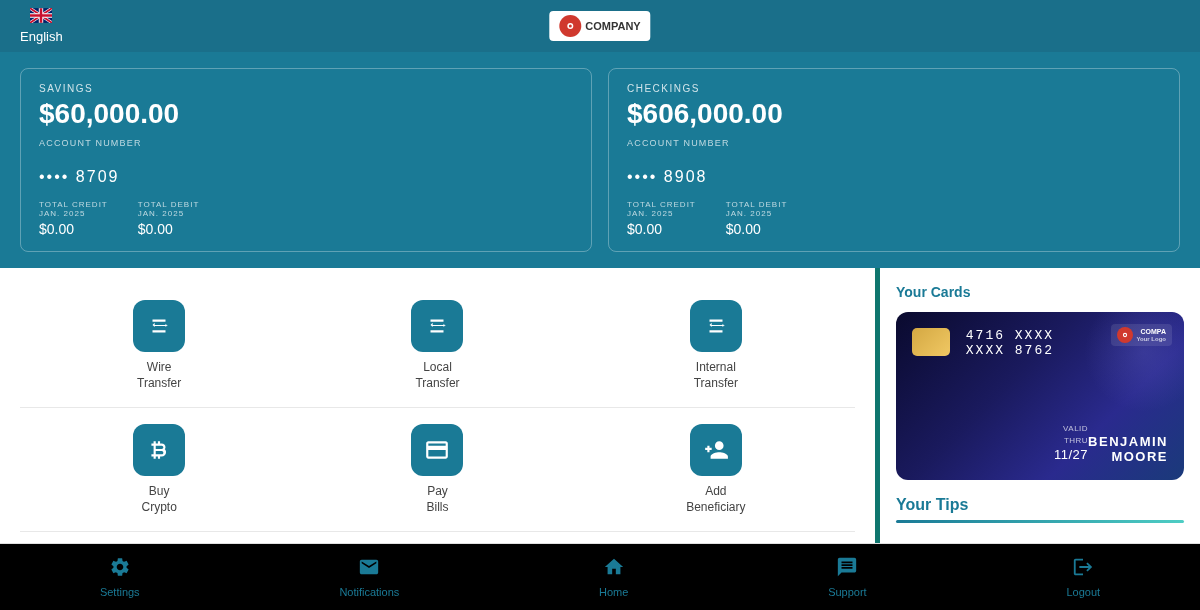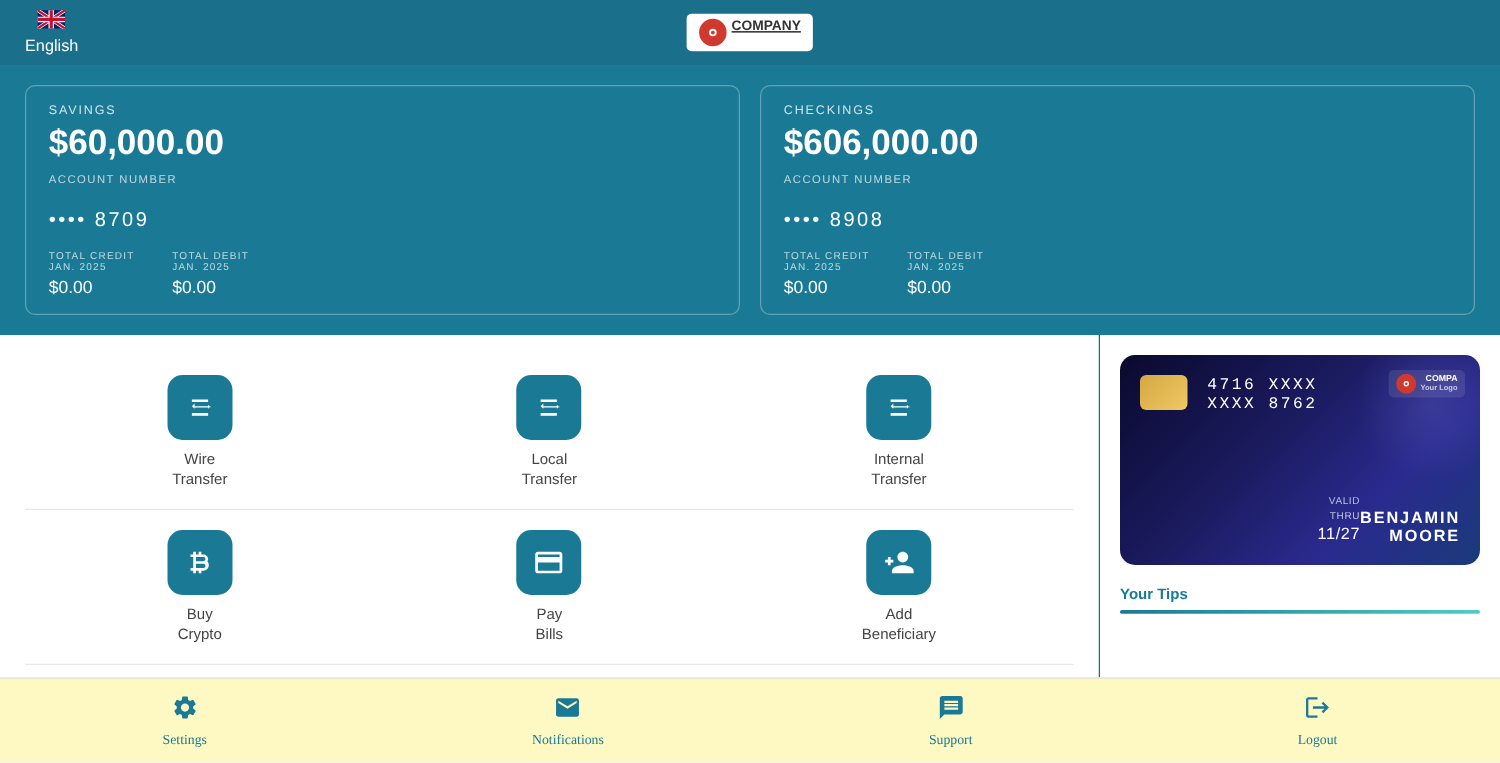--- a/index.html
+++ b/index.html
@@ -38,23 +38,22 @@
       display: inline-block;
     }
     .company-logo {
       position: absolute;
       left: 50%;
       transform: translateX(-50%);
       background: white;
       border-radius: 4px;
       padding: 4px 10px;
       display: flex;
-      align-items: flex-start;
+      align-items: center;
       gap: 4px;
-      text-decoration: underline;
     }
     .company-logo-circle {
       width: 22px;
       height: 22px;
       background: #d0392e;
       border-radius: 50%;
       display: flex;
       align-items: center;
       justify-content: center;
       color: white;
@@ -126,21 +125,21 @@
       flex: 1;
       display: flex;
       background: white;
       overflow: hidden;
     }
 
     
     .actions-panel {
       flex: 1;
       padding: 16px 20px;
-      border-right: 1px solid #0f766e;
+      border-right: 5px solid #0f766e;
       overflow: hidden;
     }
     .actions-grid {
       display: grid;
       grid-template-columns: repeat(3, 1fr);
       gap: 0;
     }
     .action-item {
       display: flex;
       flex-direction: column;
@@ -263,36 +262,35 @@
       font-size: 13px;
       display: block;
     }
     .card-holder {
       color: white;
       font-size: 13px;
       letter-spacing: 1.5px;
       font-weight: bold;
     }
     .your-tips-title {
-      font-size: 12px;
+      font-size: 16px;
       font-weight: bold;
       color: #1a7a96;
       margin-top: 16px;
     }
 
     
     .bottom-nav {
-      background: #fef9c3;
+      background: #000000;
       border-top: 1px solid #e0e0e0;
       display: flex;
       justify-content: space-around;
       align-items: center;
       padding: 8px 0;
       min-height: 56px;
-      font-family: Liberation Serif, serif;
     }
     .nav-item {
       display: flex;
       flex-direction: column;
       align-items: center;
       gap: 3px;
       cursor: pointer;
       color: #1a7a96;
       padding: 4px 20px;
     }
@@ -453,20 +451,21 @@
         <div class="action-icon-wrap">
           
         </div>
 
       </div>
 
     </div>
   </div>
 
   <div class="right-panel">
+    <div class="section-title">Your Cards</div>
 
     <div class="card-visual">
       <div class="card-logo-top">
         <div class="card-logo-circle">
           <svg width="10" height="10" viewBox="0 0 14 14" fill="none">
               <circle cx="7" cy="7" r="6" fill="#d0392e"></circle>
               <circle cx="7" cy="7" r="3" fill="white"></circle>
               <circle cx="7" cy="7" r="1.5" fill="#d0392e"></circle>
             </svg>
         </div>
@@ -502,20 +501,28 @@
 
   <div class="nav-item">
     <div class="nav-icon">
       <svg width="22" height="22" viewBox="0 0 24 24" fill="#1a7a96">
           <path d="M20 4H4c-1.1 0-2 .9-2 2v12c0 1.1.9 2 2 2h16c1.1 0 2-.9 2-2V6c0-1.1-.9-2-2-2zm0 4l-8 5-8-5V6l8 5 8-5v2z"></path>
         </svg>
     </div>
     <span class="nav-label">Notifications</span>
   </div>
 
+  <div class="nav-item">
+    <div class="nav-icon">
+      <svg width="22" height="22" viewBox="0 0 24 24" fill="#1a7a96">
+          <path d="M10 20v-6h4v6h5v-8h3L12 3 2 12h3v8z"></path>
+        </svg>
+    </div>
+    <span class="nav-label">Home</span>
+  </div>
 
   <div class="nav-item">
     <div class="nav-icon">
       <svg width="22" height="22" viewBox="0 0 24 24" fill="#1a7a96">
           <path d="M20 2H4c-1.1 0-2 .9-2 2v18l4-4h14c1.1 0 2-.9 2-2V4c0-1.1-.9-2-2-2zm-2 12H6v-2h12v2zm0-3H6V9h12v2zm0-3H6V6h12v2z"></path>
         </svg>
     </div>
     <span class="nav-label">Support</span>
   </div>
 

